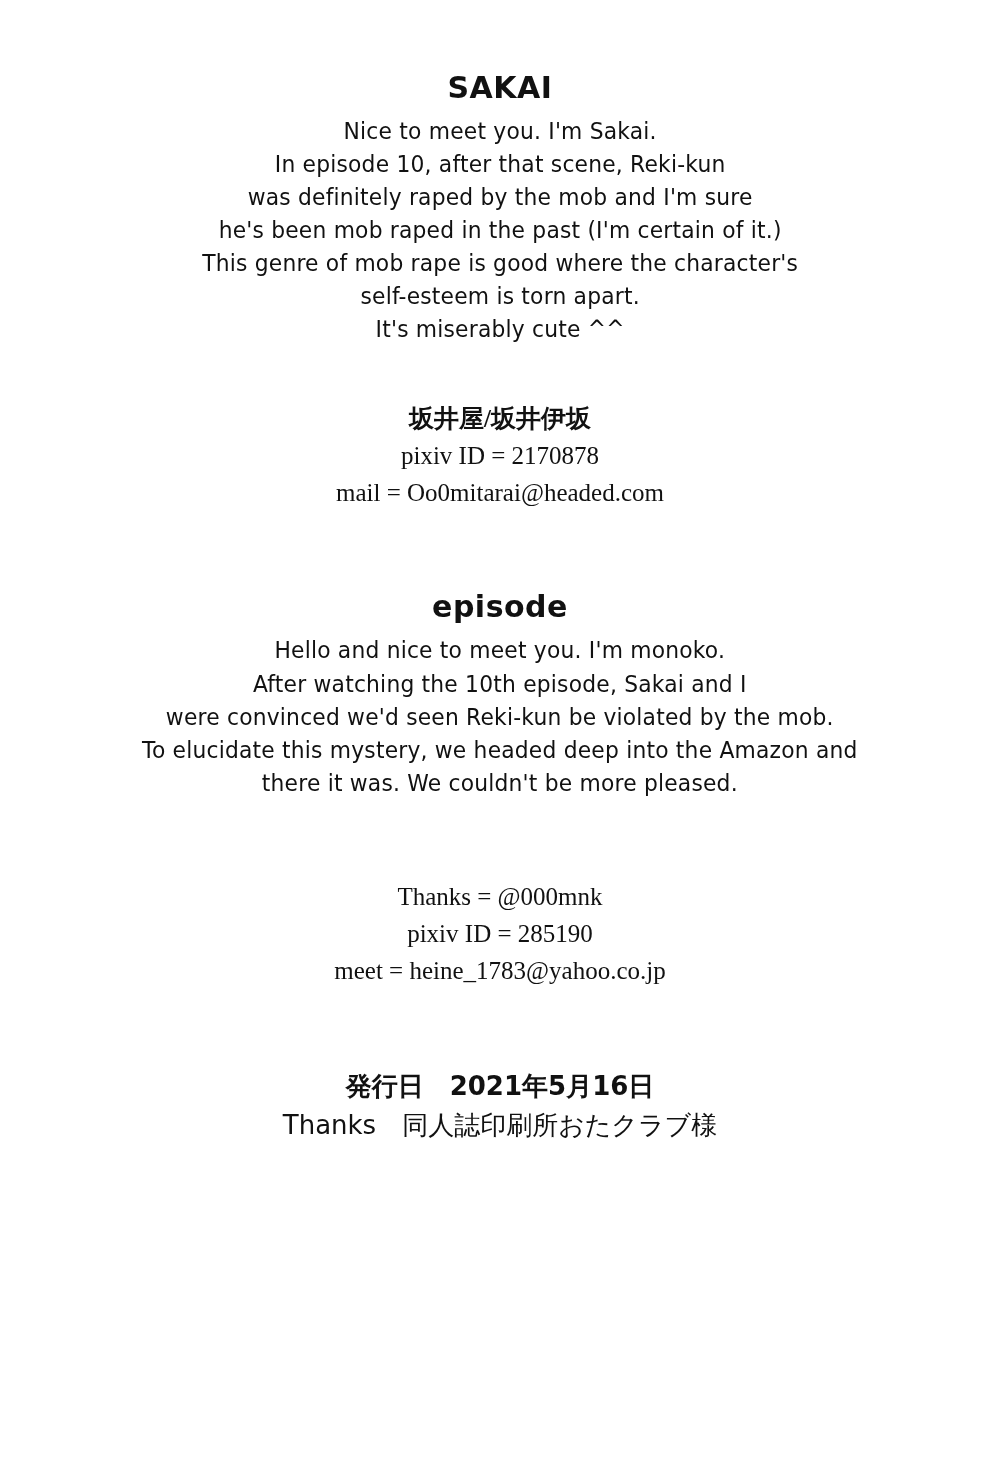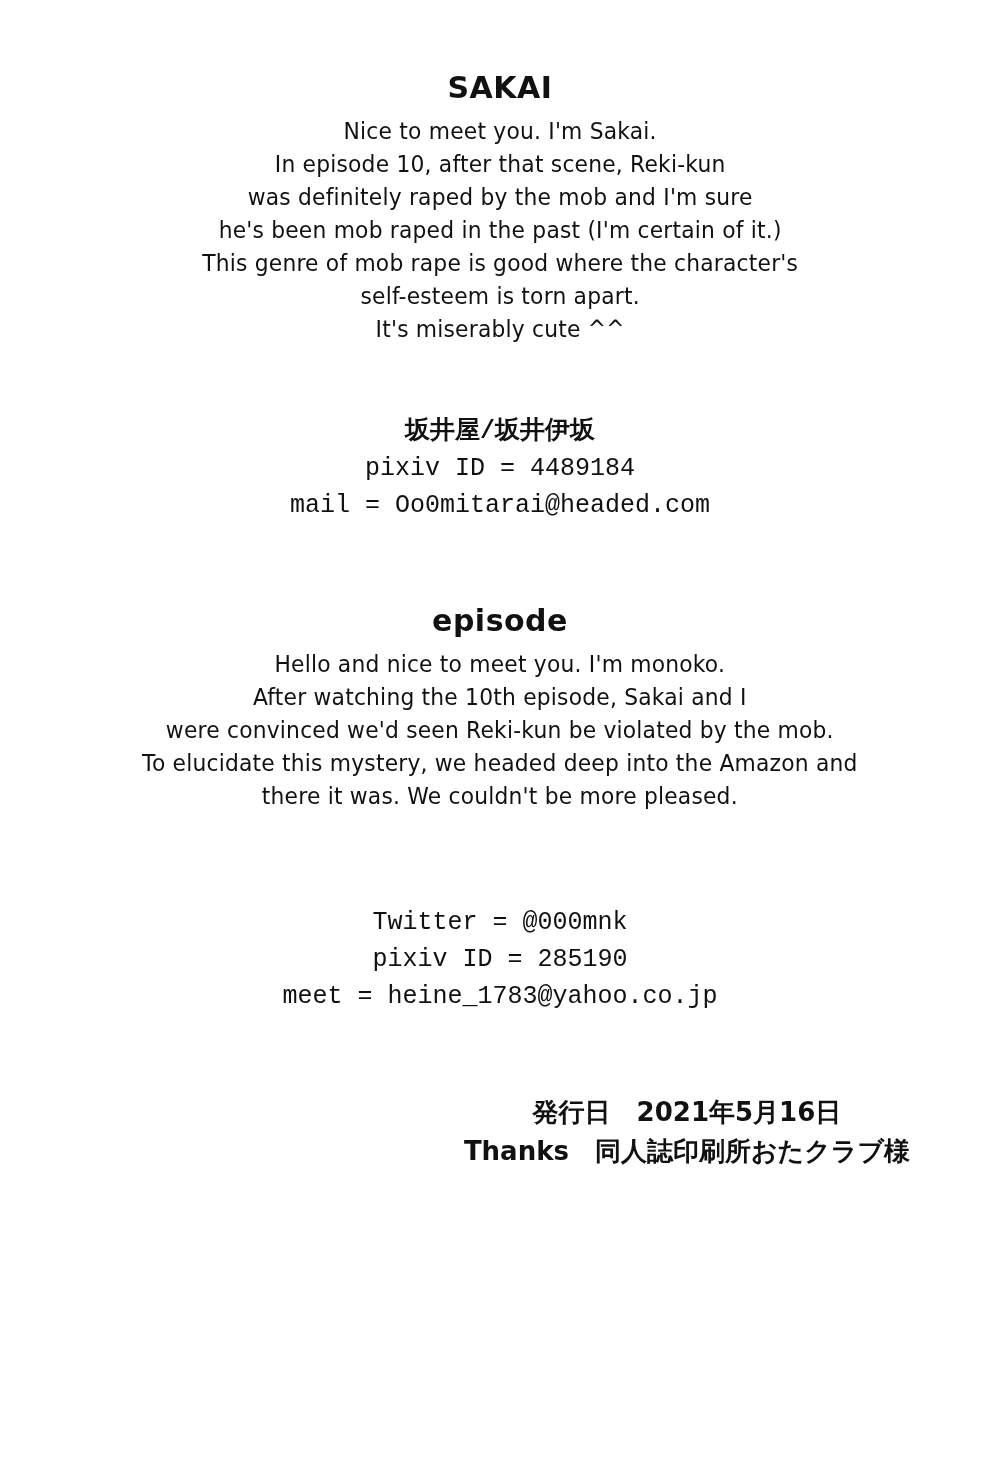--- a/index.html
+++ b/index.html
@@ -15,21 +15,21 @@
     overflow: hidden;
   }
   .page {
     position: relative;
     width: 1000px;
     height: 1212px;
     box-sizing: border-box;
     padding: 70px 90px 40px 90px;
     display: flex;
     flex-direction: column;
-    align-items: flex-end;
+    align-items: center;
   }
 
   
   .author-block {
     width: 100%;
     display: flex;
     flex-direction: column;
     align-items: center;
   }
   .author-name {
@@ -48,25 +48,25 @@
     letter-spacing: 0.2px;
     margin: 0;
     transform: scaleX(0.97);
   }
   .handwritten .ln {
     display: block;
     white-space: pre;
   }
 
   .contact {
-    font-family: Liberation Mono, monospace;
+    font-family: Liberation Serif, serif;
     font-size: 25px;
     line-height: 1.48;
     text-align: center;
-    margin: 13px;
+    margin: 0;
   }
   .contact .ln {
     display: block;
     white-space: pre;
   }
   .contact .jp {
     font-weight: bold;
     font-size: 25px;
   }
   .gap-mid   { height: 54px; }
@@ -74,21 +74,21 @@
 
   
   .footer {
     font-family: "DejaVu Sans", sans-serif;
     font-size: 26px;
     line-height: 1.52;
     text-align: center;
     font-weight: bold;
   }
   .footer .ln { display: block; white-space: pre; }
-  .footer .thanks-line { font-weight: bold; }
+  .footer .thanks-line { font-weight: normal; }
 </style>
 </head>
 <body>
 
 <div class="page">
 
   <div class="author-block">
     <h1 class="author-name">SAKAI</h1>
 
     <div class="handwritten">
@@ -98,42 +98,42 @@
       <span class="ln">he's been mob raped in the past (I'm certain of it.)</span>
       <span class="ln">This genre of mob rape is good where the character's</span>
       <span class="ln">self-esteem is torn apart.</span>
       <span class="ln">It's miserably cute ^^</span>
     </div>
 
     <div class="gap-mid"></div>
 
     <div class="contact">
       <span class="ln jp">坂井屋/坂井伊坂</span>
-      <span class="ln">pixiv ID = 4489184</span>
+      <span class="ln">pixiv ID = 2170878</span>
       <span class="ln">mail = Oo0mitarai@headed.com</span>
     </div>
   </div>
 
   <div class="gap-large"></div>
 
   <div class="author-block">
     <h1 class="author-name">episode</h1>
 
     <div class="handwritten">
       <span class="ln">Hello and nice to meet you. I'm monoko.</span>
       <span class="ln">After watching the 10th episode, Sakai and I</span>
       <span class="ln">were convinced we'd seen Reki-kun be violated by the mob.</span>
       <span class="ln">To elucidate this mystery, we headed deep into the Amazon and</span>
       <span class="ln">there it was. We couldn't be more pleased.</span>
     </div>
 
     <div class="gap-large"></div>
 
     <div class="contact">
-      <span class="ln">Twitter = @000mnk</span>
+      <span class="ln">Thanks = @000mnk</span>
       <span class="ln">pixiv ID = 285190</span>
       <span class="ln">meet = heine_1783@yahoo.co.jp</span>
     </div>
   </div>
 
   <div class="gap-large"></div>
 
   <div class="footer">
     <span class="ln">発行日　2021年5月16日</span>
     <span class="ln thanks-line">Thanks　同人誌印刷所おたクラブ様</span>

